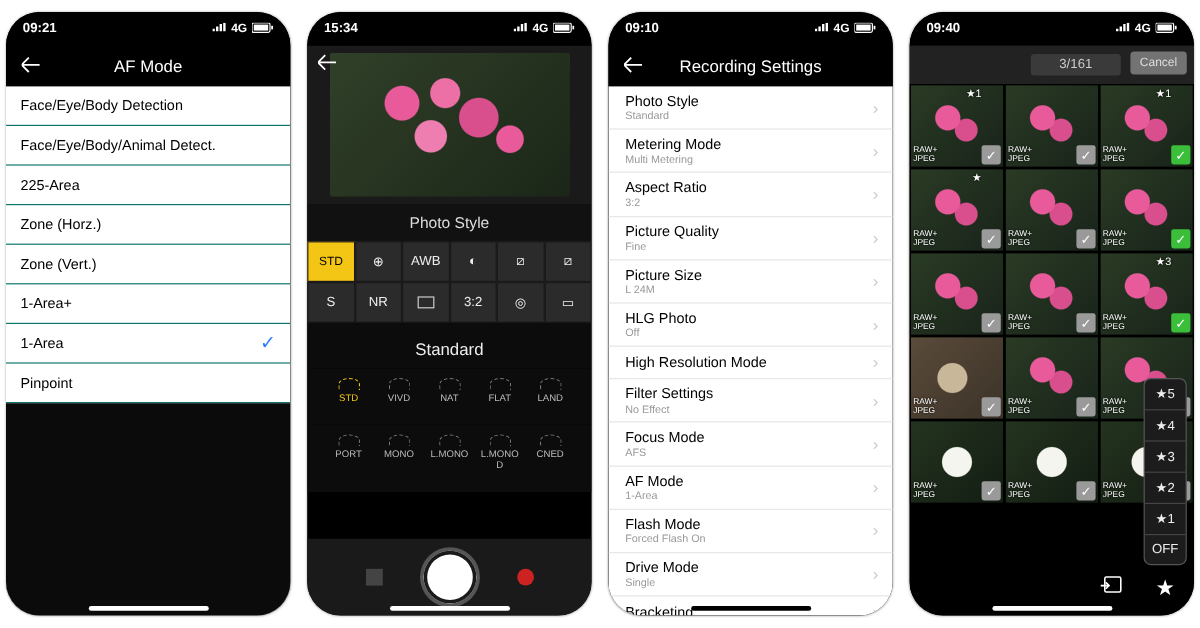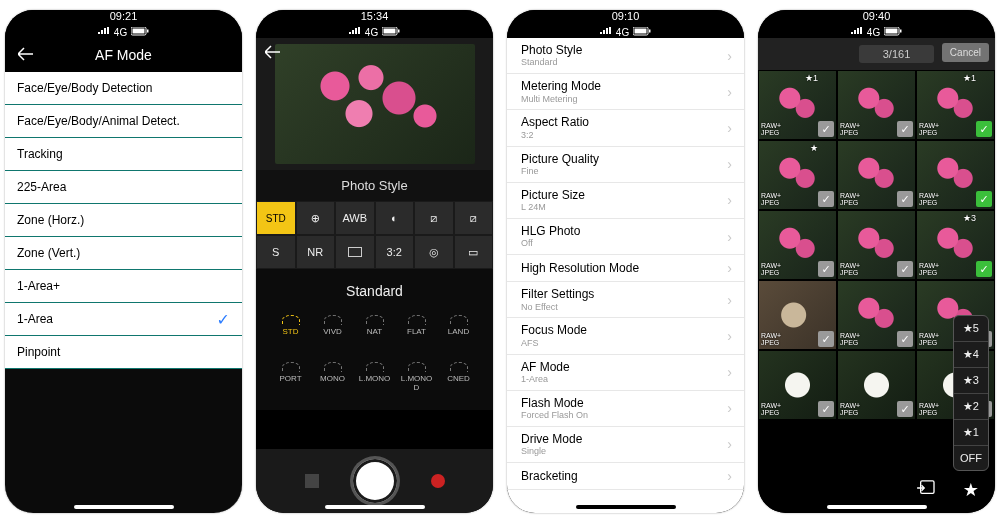--- a/index.html
+++ b/index.html
@@ -17,21 +17,21 @@
     color: #fff;
     overflow: hidden;
     position: relative;
     display: flex; flex-direction: column;
     box-shadow: 0 0 2px rgba(0,0,0,.4);
   }
   .status-bar {
     height: 28px;
     display: flex; align-items: center; justify-content: space-between;
     padding: 0 14px;
-    font-size: 11px; font-weight: 400; flex-direction: column;
+    font-size: 11px; font-weight: 700;
   }
   .status-bar.dark  { background:#000; color:#fff; }
   .status-right { display:flex; align-items:flex-start; gap:4px; font-size:10px;}
   .sig-icon, .battery-icon { display:inline-block; }
   .sig-icon svg, .battery-icon svg { display:block; }
   .header {
     height: 34px;
     display:flex; align-items:center; justify-content:center;
     position:relative;
     font-size:14px; font-weight:500;
@@ -209,23 +209,20 @@
         </svg>
     </span>
     <span>AF Mode</span>
   </div>
   <div class="content list-white" id="s1-list">
       <div class="list-row">
         <span>Face/Eye/Body Detection</span>
       </div>
       <div class="list-row">
         <span>Face/Eye/Body/Animal Detect.</span>
-      </div>
-      <div class="list-row">
-        <span>Tracking</span>
       </div>
       <div class="list-row">
         <span>225-Area</span>
       </div>
       <div class="list-row">
         <span>Zone (Horz.)</span>
       </div>
       <div class="list-row">
         <span>Zone (Vert.)</span>
       </div>
@@ -357,20 +354,28 @@
       <span>4G</span>
       <span class="battery-icon">
           <svg width="18" height="9">
             <rect x="0" y="0" width="15" height="8" rx="1.5" fill="none" stroke="currentColor"></rect>
             <rect x="1.5" y="1.5" width="12" height="5" fill="currentColor"></rect>
             <rect x="16" y="2.5" width="1.5" height="3" fill="currentColor"></rect>
           </svg>
         </span>
     </span>
   </div>
+  <div class="header">
+    <span class="back-btn">
+      <svg viewBox="0 0 24 16">
+          <path d="M8 0 L0 8 L8 16 M0 8 H20" stroke="currentColor" stroke-width="2" fill="none"></path>
+        </svg>
+    </span>
+    <span>Recording Settings</span>
+  </div>
   <div class="content settings-list" id="s3-list">
       <div class="set-row">
         <div class="txt">
           <div class="lbl">Photo Style</div>
           <div class="sub">Standard</div>
         </div>
         <span class="chev">›</span>
       </div>
       <div class="set-row">
         <div class="txt">

